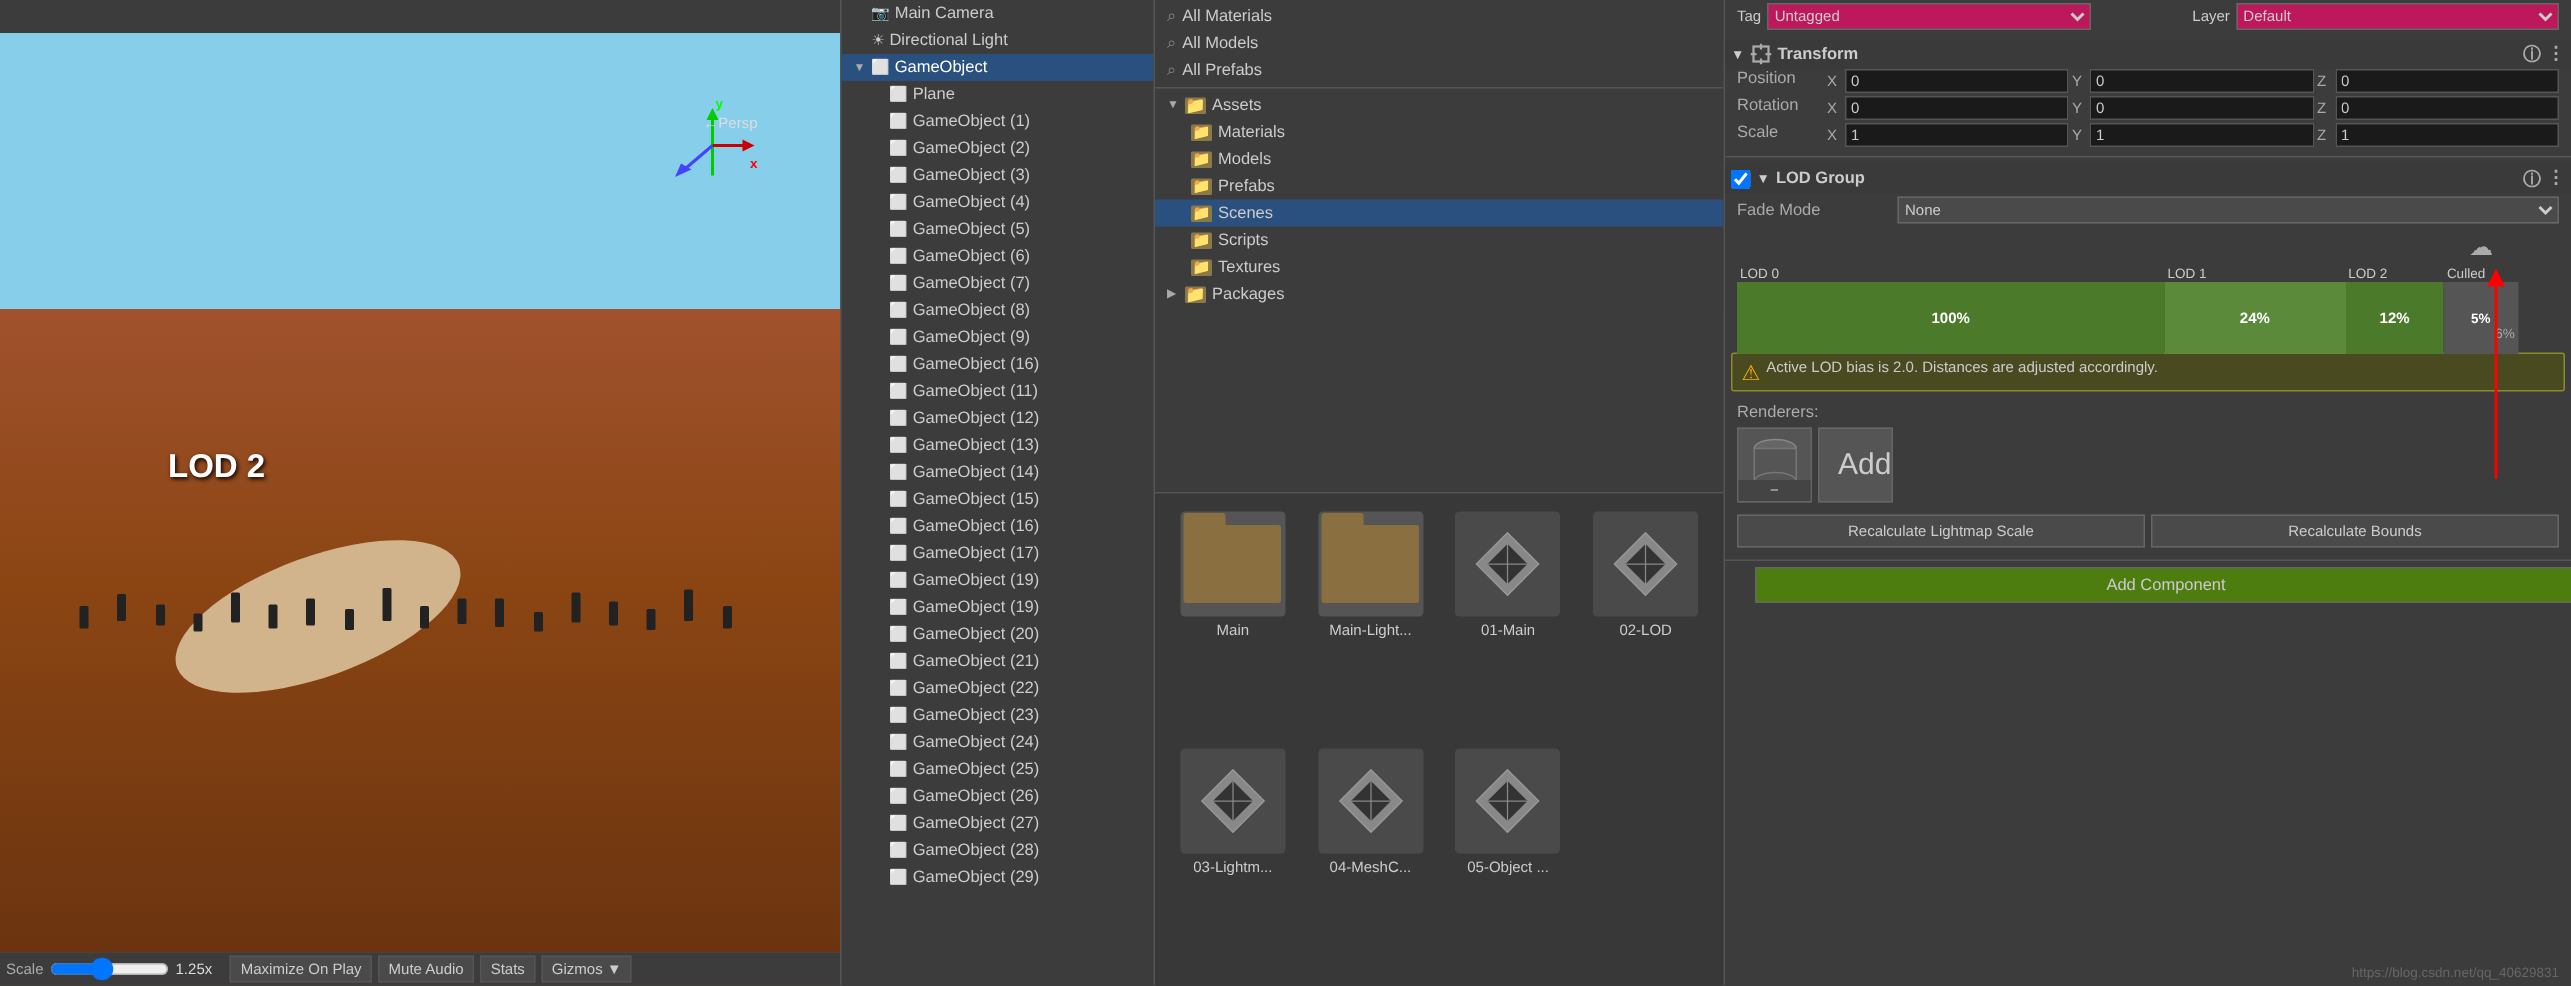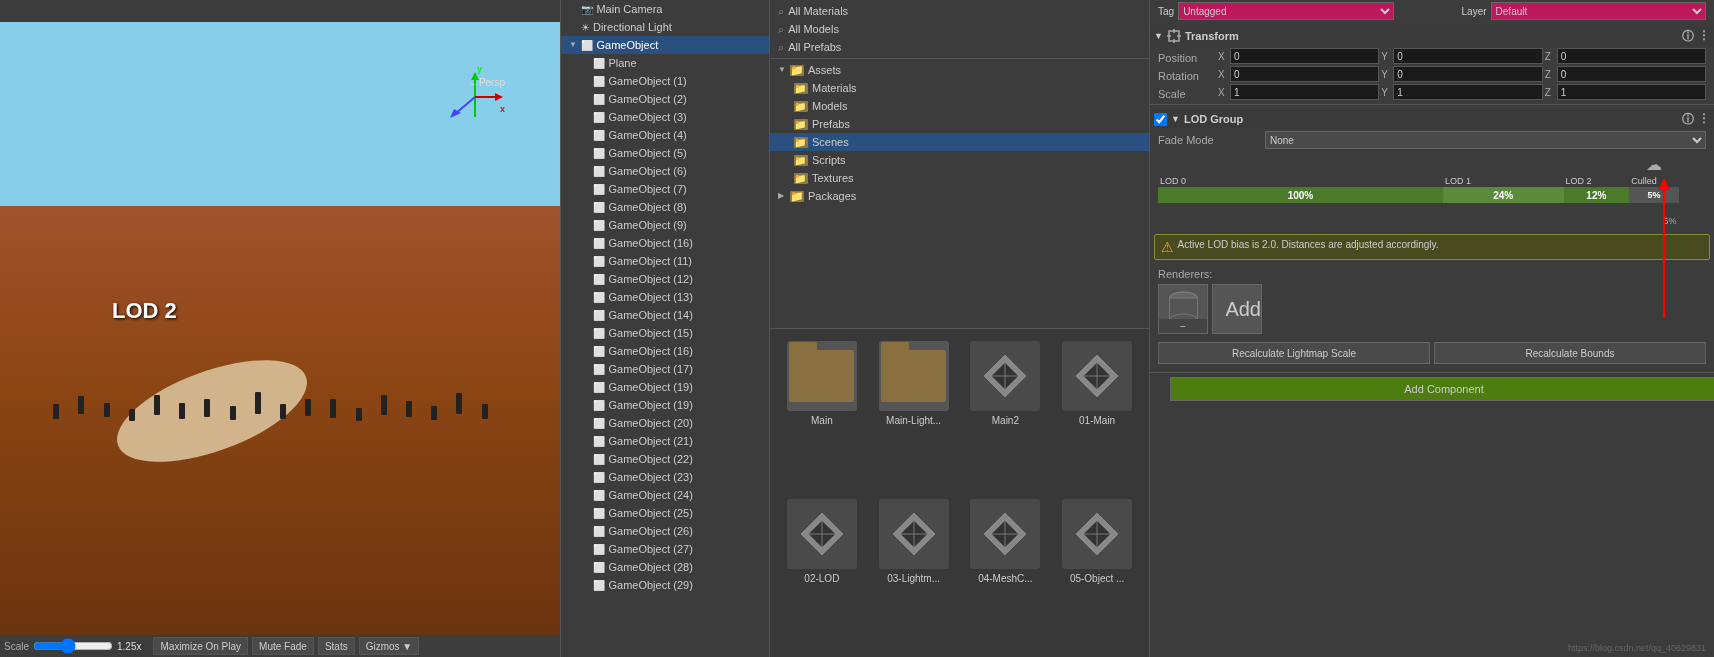--- a/index.html
+++ b/index.html
@@ -295,21 +295,21 @@
       font-weight: bold;
     }
 
     .section-arrow {
       margin-right: 4px;
       font-size: 9px;
     }
 
     .transform-row {
       display: flex;
-      align-items: flex-end;
+      align-items: flex-start;
       height: 18px;
       padding: 0 8px;
       color: #ccc;
     }
 
     .transform-label {
       width: 60px;
       color: #aaa;
       font-size: 11px;
     }
@@ -337,21 +337,21 @@
       flex: 1;
       height: 16px;
       background: #1a1a1a;
       border: 1px solid #555;
       color: #ccc;
       padding: 0 3px;
       font-size: 10px;
     }
 
     .lod-bar {
-      height: 16px;
+      height: 48px;
       display: flex;
       align-items: center;
       justify-content: center;
       font-size: 10px;
       color: white;
       font-weight: bold;
       cursor: pointer;
     }
 
     .lod-0 { background: #4a7a2a; flex: 0 0 52%; }
@@ -566,21 +566,21 @@
     </div>
 
     <div class="persp-label">←Persp</div>
   </div>
 
   <div class="scene-bottom-bar">
     <span class="scale-label">Scale</span>
     <input type="range" class="scale-slider" min="0" max="3" step="0.01" value="1.25" style="">
     <span class="scale-value">1.25x</span>
     <button class="bottom-btn">Maximize On Play</button>
-    <button class="bottom-btn">Mute Fade</button>
+    <button class="bottom-btn">Mute Audio</button>
     <button class="bottom-btn">Stats</button>
     <button class="bottom-btn">Gizmos ▼</button>
   </div>
 </div>
 
 <div id="hierarchy">
   <div class="hierarchy-scroll">
 
   <div class="h-item" style="padding-left: 8px;">
         <span class="h-arrow"></span>
@@ -814,31 +814,20 @@
         <span class="asset-label">Main</span>
       </div>
 
       <div class="asset-item">
         <div class="asset-icon">
           <div class="folder-icon-large"></div>
         </div>
         <span class="asset-label">Main-Light...</span>
       </div>
 
-      <div class="asset-item">
-        <div class="asset-icon" style="background:#4a4a4a;">
-          <svg class="unity-diamond" viewBox="0 0 60 60">
-            <polygon points="30,5 55,30 30,55 5,30" fill="#888" stroke="#999" stroke-width="1"></polygon>
-            <polygon points="30,14 46,30 30,46 14,30" fill="#333"></polygon>
-            <line x1="14" y1="30" x2="46" y2="30" stroke="#888" stroke-width="1"></line>
-            <line x1="30" y1="14" x2="30" y2="46" stroke="#888" stroke-width="1"></line>
-          </svg>
-        </div>
-        <span class="asset-label">Main2</span>
-      </div>
 
       <div class="asset-item">
         <div class="asset-icon" style="background:#4a4a4a;">
           <svg class="unity-diamond" viewBox="0 0 60 60">
             <polygon points="30,5 55,30 30,55 5,30" fill="#888" stroke="#999" stroke-width="1"></polygon>
             <polygon points="30,14 46,30 30,46 14,30" fill="#333"></polygon>
             <line x1="14" y1="30" x2="46" y2="30" stroke="#888" stroke-width="1"></line>
             <line x1="30" y1="14" x2="30" y2="46" stroke="#888" stroke-width="1"></line>
           </svg>
         </div>

